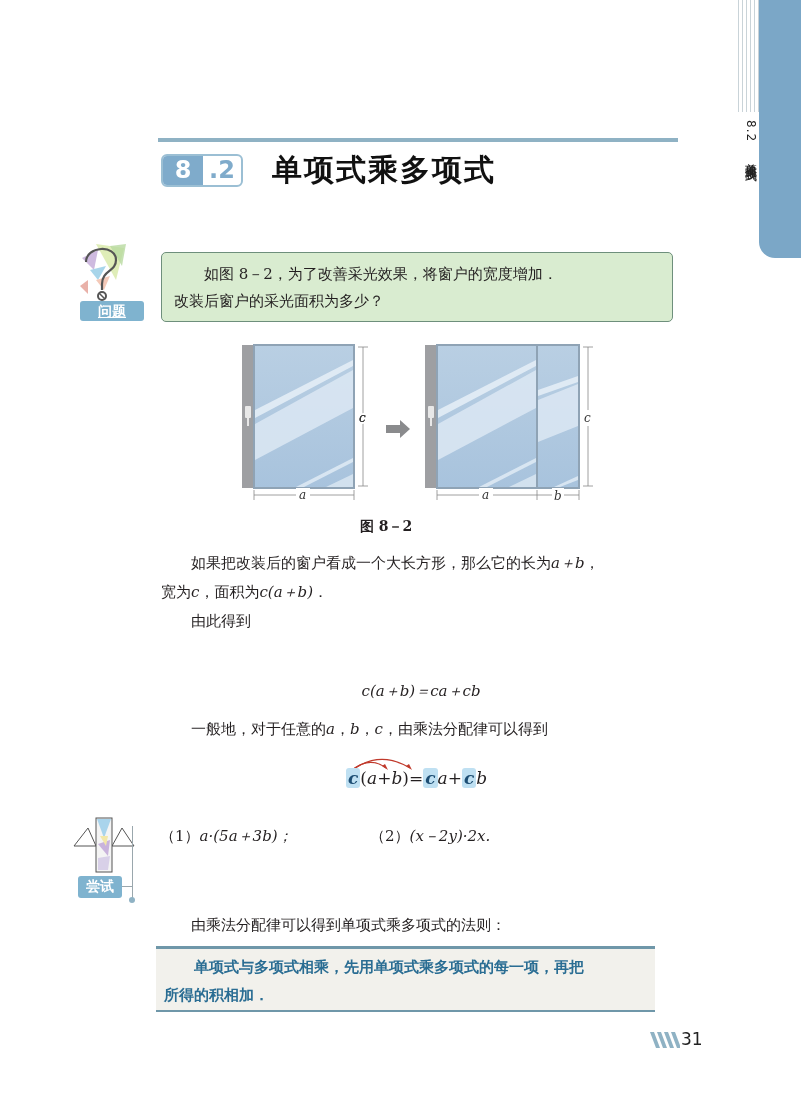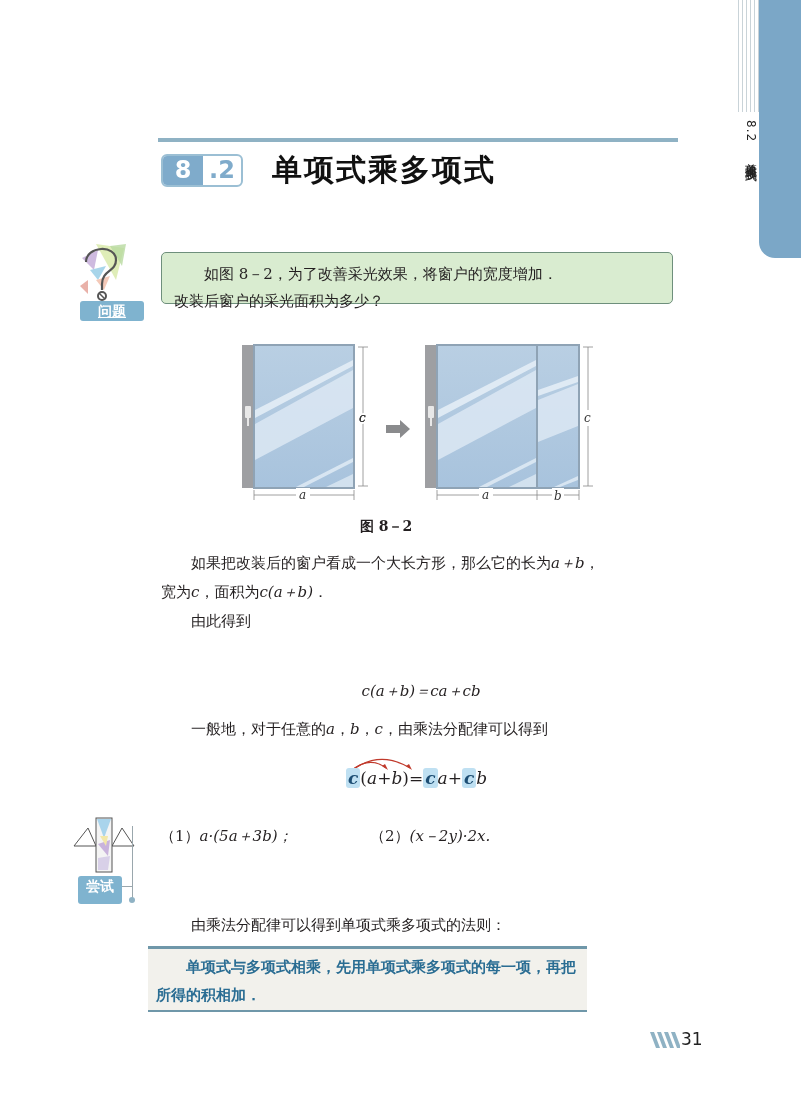--- a/index.html
+++ b/index.html
@@ -25,51 +25,51 @@
     font-weight:bold; font-size:24px; text-align:center; line-height:29px; }
   .sec-title { left:272px; top:150px; font-family:"DejaVu Sans","Liberation Sans",sans-serif; font-weight:bold;
     font-size:30px; letter-spacing:2px; color:#111; }
 
   
   .icon-box { left:76px; top:240px; width:56px; height:80px; }
   .label-tag { background:#7fb3cf; color:#fff; font-family:"DejaVu Sans","Liberation Sans",sans-serif;
     font-size:14px; font-weight:bold; text-align:center; border-radius:3px; }
   .problem-tag { left:80px; top:301px; width:64px; height:20px; line-height:20px;text-decoration:underline; }
 
-  .problem-box { left:161px; top:252px; width:512px; height:52px; background:#d9ecd0; border:1.5px solid #6e8f7c;
+  .problem-box { left:161px; top:252px; width:512px; height:70px; background:#d9ecd0; border:1.5px solid #6e8f7c;
     border-radius:5px; box-sizing:border-box; padding:8px 12px 0 12px; font-size:15px; line-height:27px; }
   .problem-box p { margin:0; }
   .indent { text-indent:2em; }
 
   
   .fig { left:236px; top:340px; width:380px; height:170px; }
   .fig-caption { left:360px; top:518px; width:120px; text-align:left; font-size:14px; font-weight:bold; }
 
   
   .body { font-size:15px; line-height:29px; left:161px; width:520px; }
   .body p { margin:0; }
   .math { font-family:"DejaVu Serif","Liberation Serif",serif; font-style:italic; }
   .eq-center { text-align:center; }
 
   
   .dist { left:330px; top:754px; width:180px; height:40px; }
   .hl { background:#bfe0f2; padding:0 2px; border-radius:3px; color:#1d4e74; font-weight:bold; font-style:italic; }
 
   
   .try-icon { left:72px; top:816px; width:66px; height:60px; }
-  .try-tag { left:78px; top:876px; width:44px; height:28px; line-height:20px; }
+  .try-tag { left:78px; top:876px; width:44px; height:22px; line-height:20px; }
   .try-line { left:132px; top:826px; width:1px; height:74px; background:#9aa7ad; }
   .try-hline { left:122px; top:886px; width:10px; height:1px; background:#9aa7ad; }
   .try-dot { left:129px; top:897px; width:6px; height:6px; border-radius:50%; background:#8fb2c4; }
 
   .try-text { left:160px; top:822px; width:520px; font-size:15px; line-height:29px; }
   .try-text .q1 { font-family:"DejaVu Sans","Liberation Sans",sans-serif; }
 
   
-  .rule-box { left:148px; top:946px; width:439px; height:66px; background:#f2f1ec; border-top:3px solid #6f97a9;
+  .rule-box { left:156px; top:946px; width:499px; height:66px; background:#f2f1ec; border-top:3px solid #6f97a9;
     border-bottom:2px solid #6f97a9; box-sizing:border-box; padding:4px 8px 4px 8px; font-family:"DejaVu Sans","Liberation Sans",sans-serif;
     font-weight:bold; font-size:15px; line-height:28px; color:#2a6d93; }
   .rule-box p { margin:0; }
 
   
   .page-mark { left:650px; top:1030px; width:30px; height:20px; }
   .page-num { left:681px; top:1029px; font-family:"DejaVu Sans","Liberation Sans",sans-serif; font-size:17px; color:#222; }
 </style>
 </head>
 <body>

